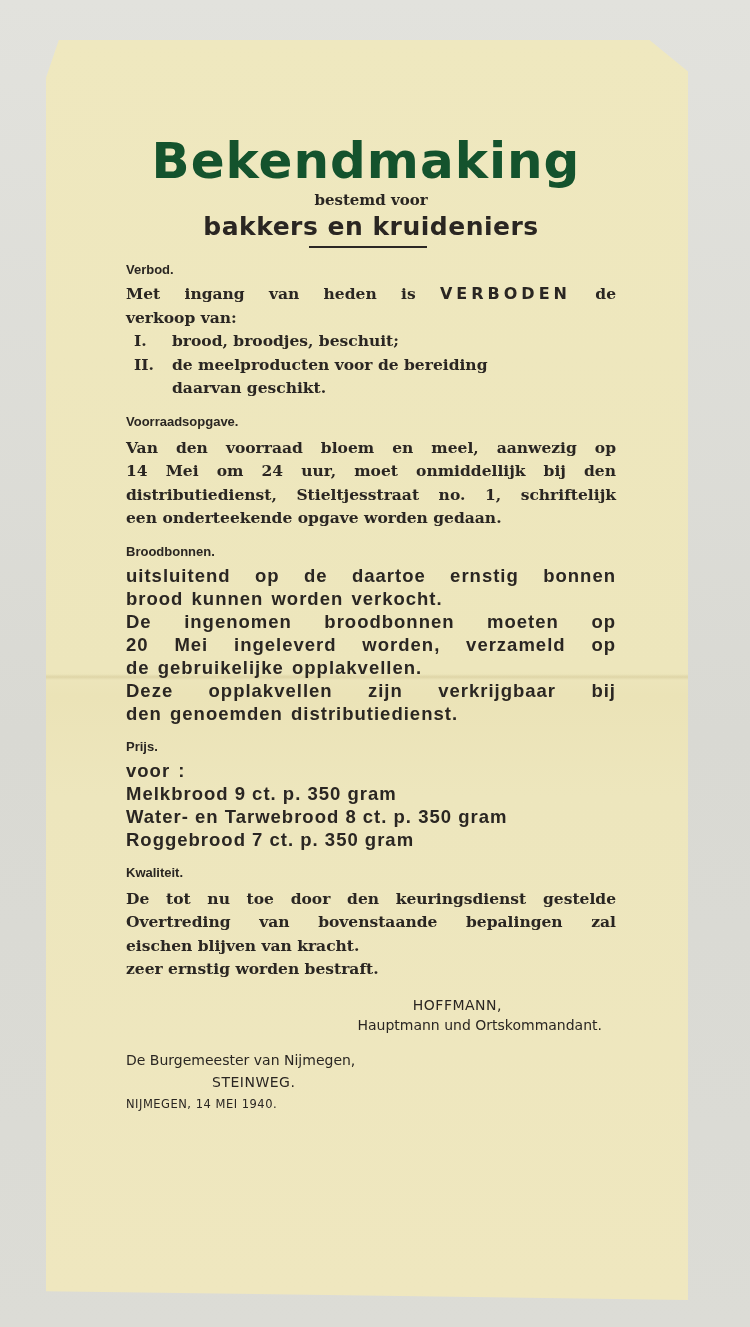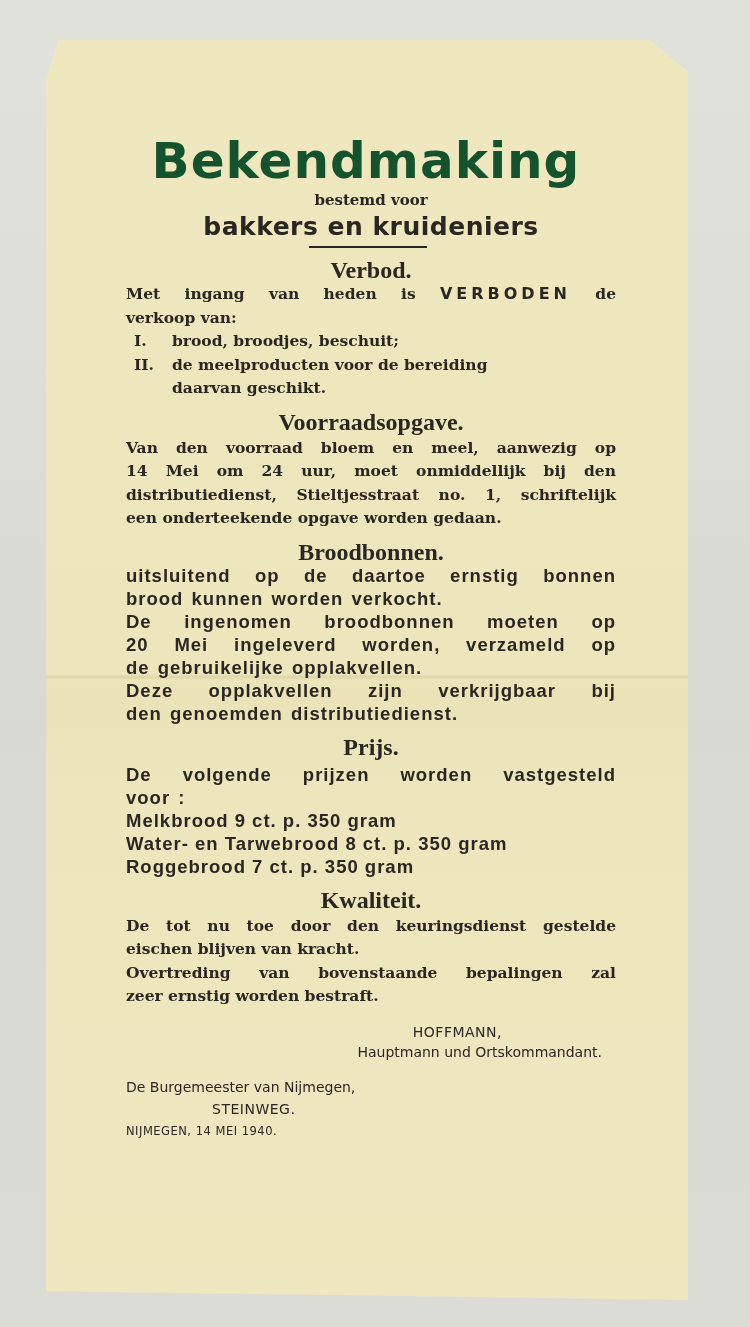--- a/index.html
+++ b/index.html
@@ -50,25 +50,24 @@
       font-weight: bold;
       font-size: 25px; line-height: 34px;
       letter-spacing: 0.5px;
     }
     .rule {
       width: 118px; height: 2px; background: #2b2724;
       margin: 2px auto 0 auto;
       position: relative; left: -3px;
     }
     .heading {
-      font-family: Liberation Serif, serif;
-      font-weight: bold;
-      font-size: 24px; line-height: 24px;
+      font-family: Liberation Sans, sans-serif;
+      font-weight: bold;
+      font-size: 13px; line-height: 24px;
       margin-top: 10px;
-      text-align: center;
     }
     .para {
       font-family: "DejaVu Serif", serif;
       font-weight: bold;
       font-size: 15.5px; line-height: 23.5px;
       text-align: justify;
       text-align-last: justify;
     }
     .para.last { text-align-last: left; }
     .emph { letter-spacing: 4px; font-family: "DejaVu Sans", sans-serif; font-size: 16px; }
@@ -155,21 +154,20 @@
     <div class="grotesk last">brood kunnen worden verkocht.</div>
     <div class="grotesk">De ingenomen broodbonnen moeten op</div>
     <div class="grotesk">20 Mei ingeleverd worden, verzameld op</div>
     <div class="grotesk last">de gebruikelijke opplakvellen.</div>
     <div class="grotesk">Deze opplakvellen zijn verkrijgbaar bij</div>
     <div class="grotesk last">den genoemden distributiedienst.</div>
   </div>
 
   <div style="margin-top:4px;">
     <div class="heading">Prijs.</div>
-    <div class="grotesk" style="margin-top:4px;">De volgende prijzen worden vastgesteld</div>
     <div class="grotesk last">voor :</div>
     <div>
       <div class="price-row">
         <span>Melkbrood</span>
         <span>9 ct.</span>
         <span>p. 350 gram</span>
       </div>
       <div class="price-row">
         <span>Water- en Tarwebrood</span>
         <span>8 ct.</span>
@@ -179,22 +177,22 @@
         <span>Roggebrood</span>
         <span>7 ct.</span>
         <span>p. 350 gram</span>
       </div>
     </div>
   </div>
 
   <div style="margin-top:0px;">
     <div class="heading">Kwaliteit.</div>
     <div class="para" style="margin-top:2px;">De tot nu toe door den keuringsdienst gestelde</div>
+    <div class="para">Overtreding van bovenstaande bepalingen zal</div>
     <div class="para last">eischen blijven van kracht.</div>
-    <div class="para">Overtreding van bovenstaande bepalingen zal</div>
     <div class="para last">zeer ernstig worden bestraft.</div>
   </div>
 
   <div class="sig-right" style="margin-top:14px;">
     <div class="name">HOFFMANN,</div>
     <div>Hauptmann und Ortskommandant.</div>
   </div>
 
   <div class="sig-left" style="margin-top:14px;">
     <div>De Burgemeester van Nijmegen,</div>

